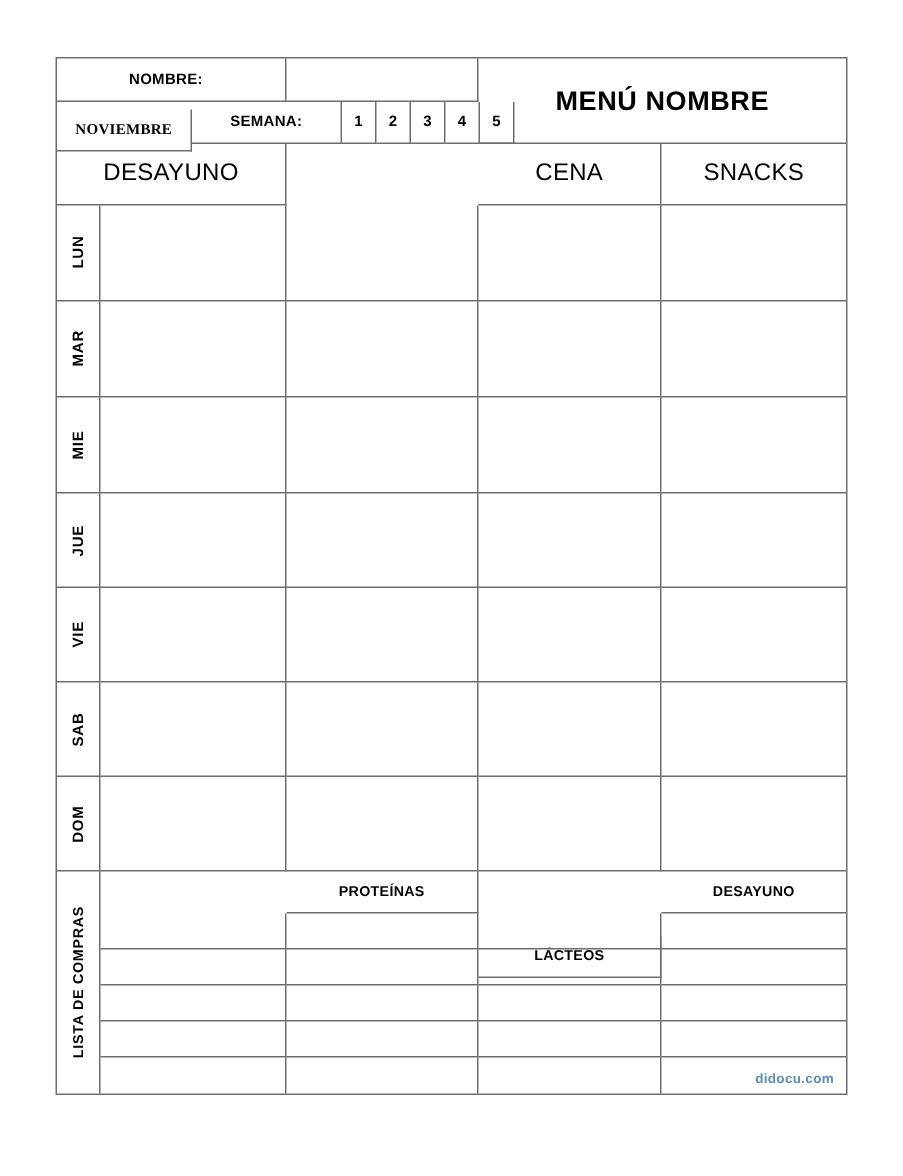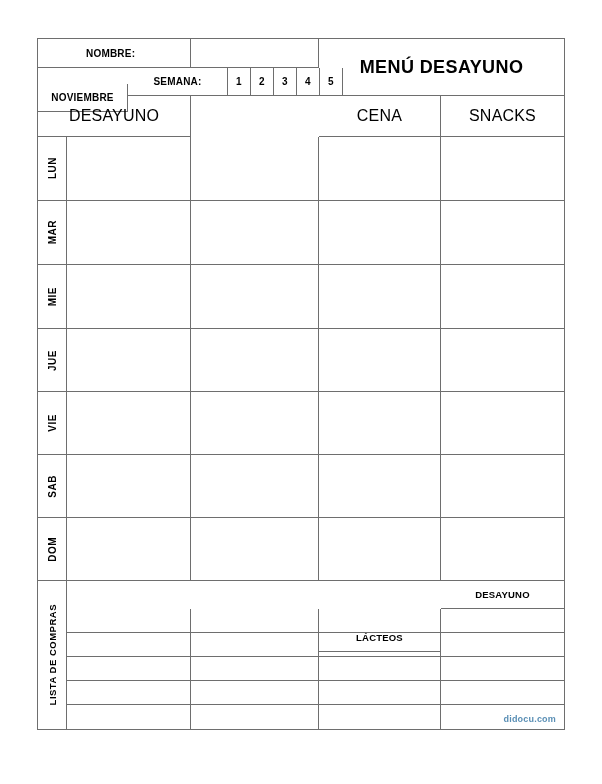--- a/index.html
+++ b/index.html
@@ -92,24 +92,24 @@
 
 <div class="page">
   <div class="sheet">
 
     <div class="cell nombre-label" style="left:0; top:0; width:153px; height:29px;">
       <span>NOMBRE:</span>
     </div>
     <div class="cell" style="left:153px; top:0; width:128px; height:29px;"></div>
 
     <div class="cell title-cell" style="left:281px; top:0; width:245px; height:57px; border-right:none;">
-      <span>MENÚ DESAYUNO</span>
-    </div>
-
-    <div class="cell mes-cell" style="left:0; top:45px; width:90px; height:28px;">
+      <span>MENÚ NOMBRE</span>
+    </div>
+
+    <div class="cell mes-cell" style="left:0; top:34px; width:90px; height:28px;font-family:Liberation Serif, serif;">
       <span>NOVIEMBRE</span>
     </div>
     <div class="cell semana-label" style="left:90px; top:29px; width:100px; height:28px;">
       <span>SEMANA:</span>
     </div>
     <div class="cell week-num" style="left:190px; top:29px; width:23px; height:28px;">
       <span>1</span>
     </div>
     <div class="cell week-num" style="left:213px; top:29px; width:23px; height:28px;">
       <span>2</span>
@@ -187,20 +187,23 @@
     </div>
     <div class="cell" style="left:29px; top:479px; width:124px; height:63px;"></div>
     <div class="cell" style="left:153px; top:479px; width:128px; height:63px;"></div>
     <div class="cell" style="left:281px; top:479px; width:122px; height:63px;"></div>
     <div class="cell" style="left:403px; top:479px; width:123px; height:63px; border-right:none;"></div>
 
     <div class="cell listlabel" style="left:0; top:542px; width:29px; height:148px; border-bottom:none;">
       <span class="vert">LISTA DE COMPRAS</span>
     </div>
 
+    <div class="cell listhead" style="left:153px; top:542px; width:128px; height:28px;">
+      <span>PROTEÍNAS</span>
+    </div>
     <div class="cell listhead" style="left:281px; top:542px; width:122px; height:28px;margin-top:43px;">
       <span>LÁCTEOS</span>
     </div>
     <div class="cell listhead" style="left:403px; top:542px; width:123px; height:28px; border-right:none;">
       <span>DESAYUNO</span>
     </div>
 
     <div class="cell" style="left:29px; top:570px; width:124px; height:24px;"></div>
     <div class="cell" style="left:153px; top:570px; width:128px; height:24px;"></div>
     <div class="cell" style="left:281px; top:570px; width:122px; height:24px;"></div>

